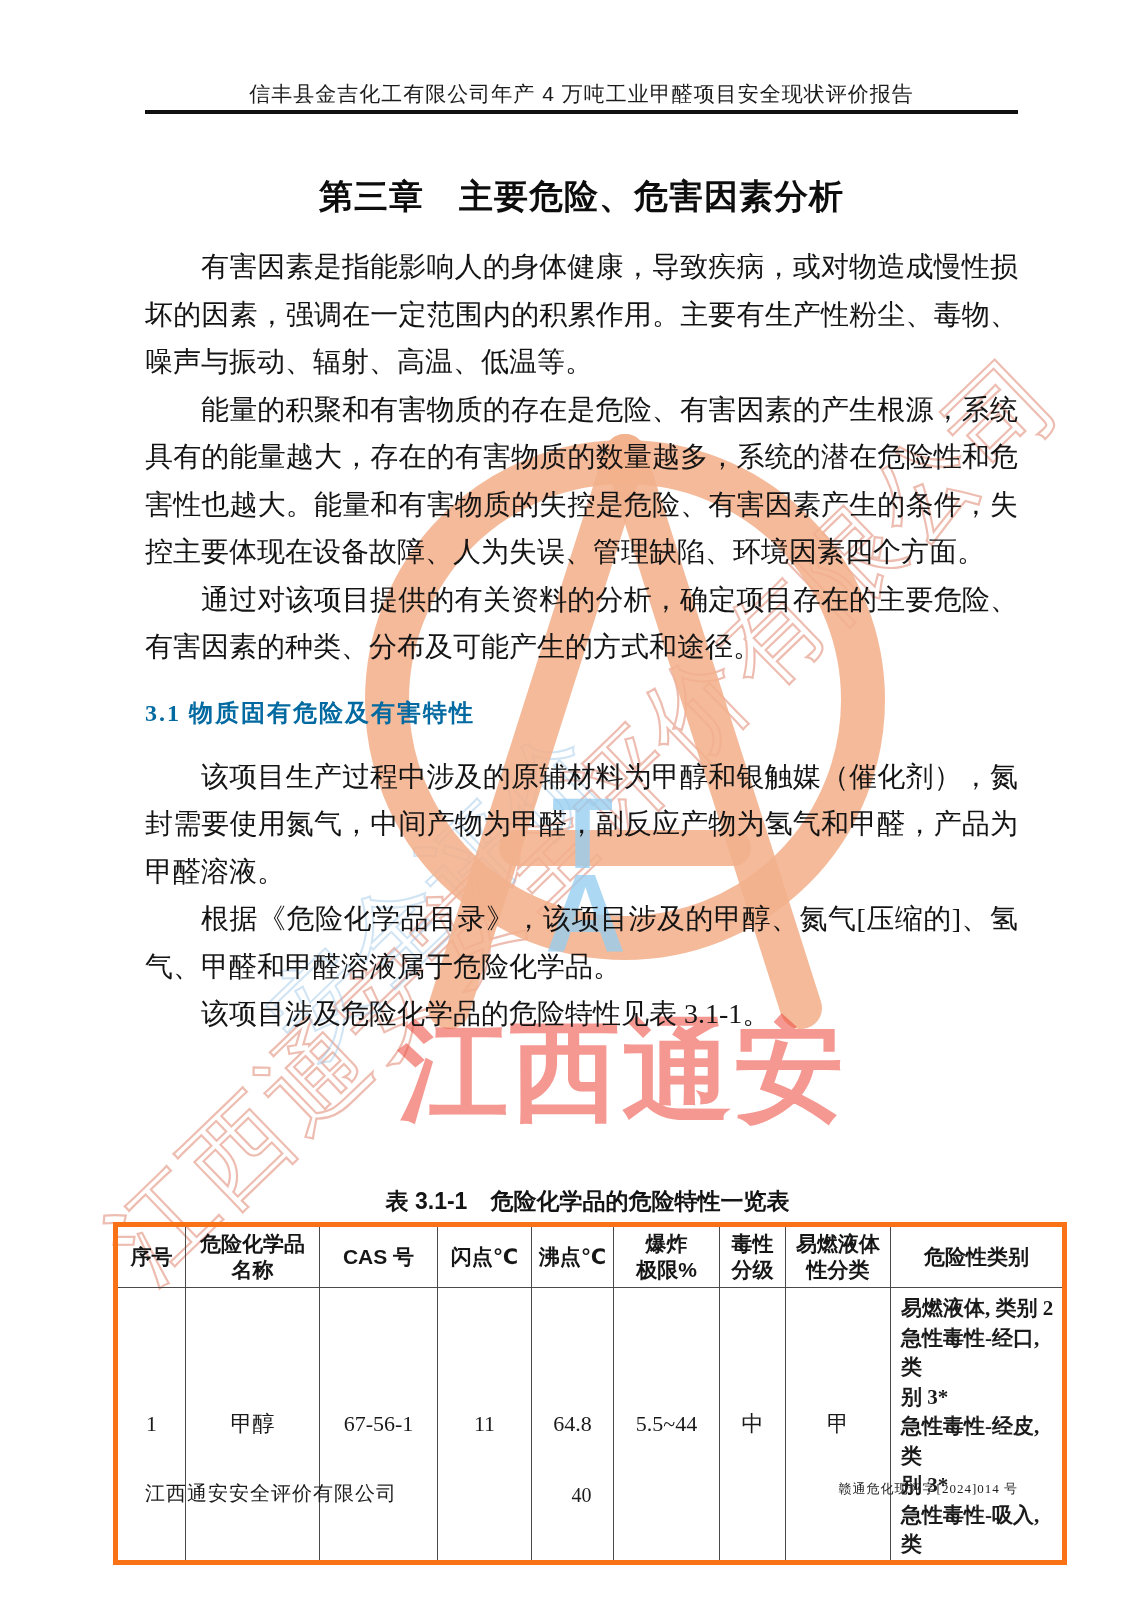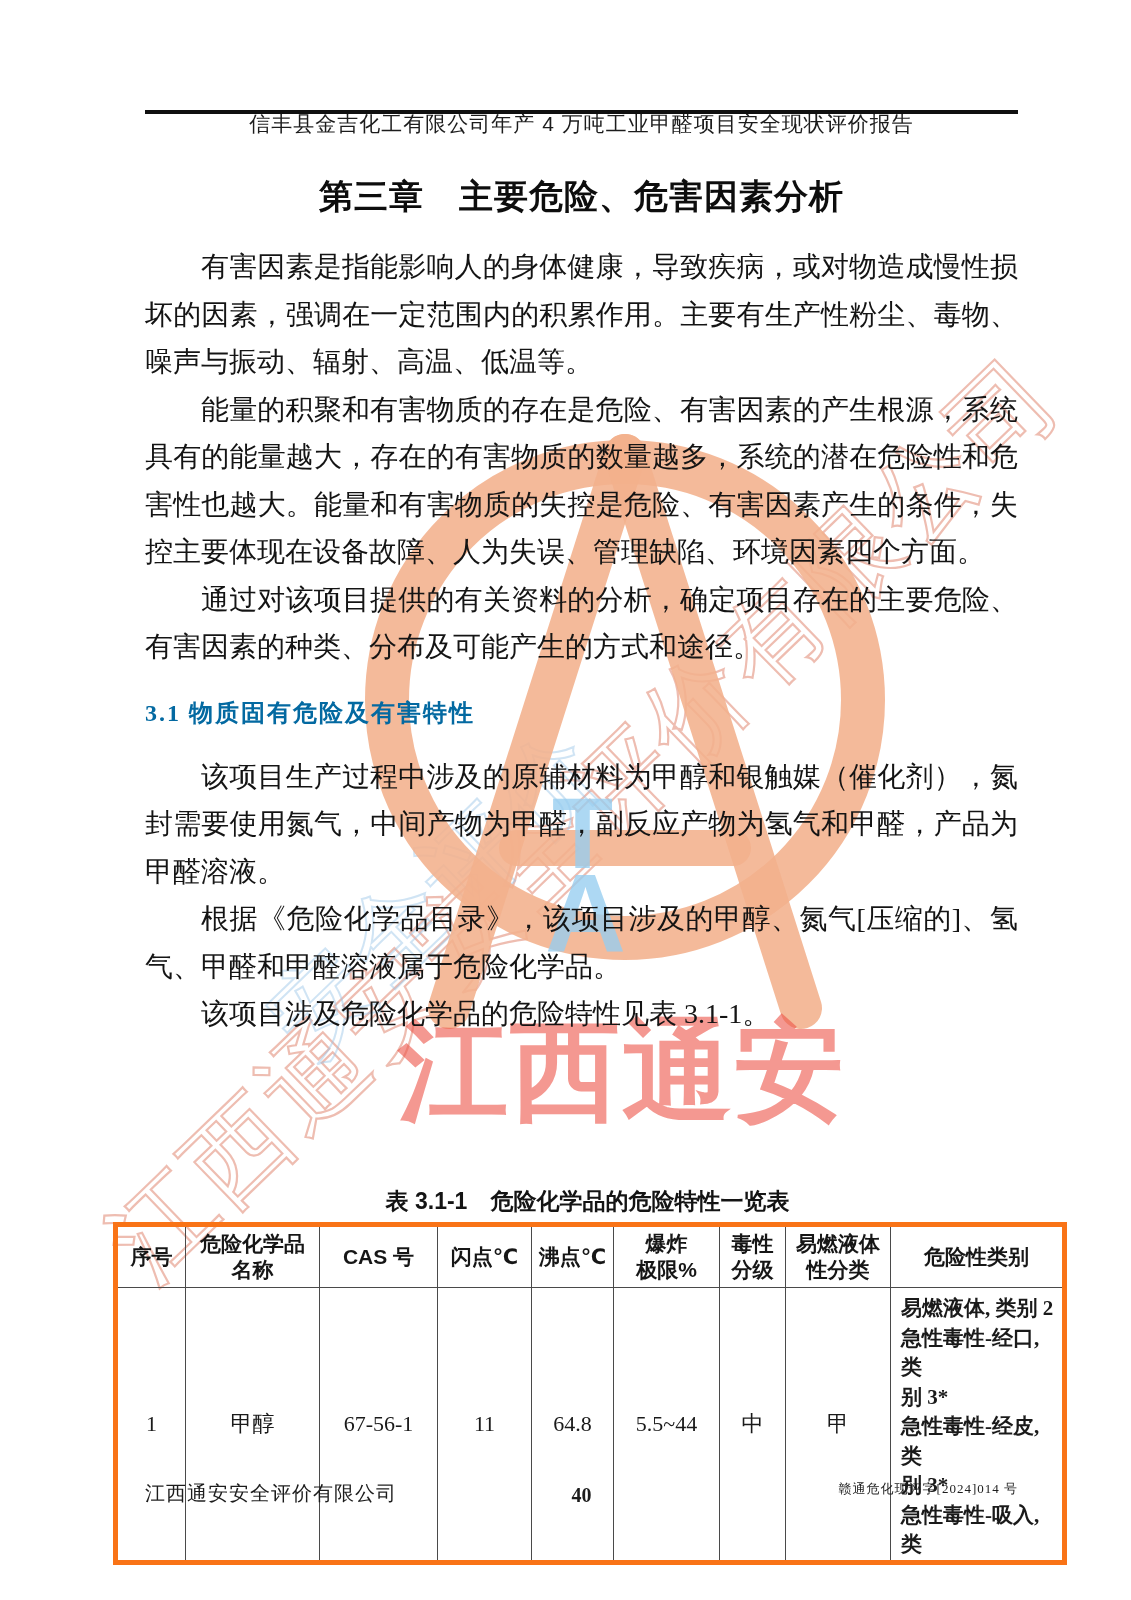--- a/index.html
+++ b/index.html
@@ -20,21 +20,21 @@
     letter-spacing:2px;
     color:rgba(237,83,72,0.60);
     pointer-events:none;white-space:nowrap;
   }
   
   .txt{position:relative;z-index:1;}
   .hdr-title{
     position:absolute;left:145px;top:80px;width:873px;z-index:1;
     text-align:center;
     font-family:"Liberation Sans","DejaVu Sans",sans-serif;
-    font-size:21px;color:#1c1c1c;letter-spacing:1px;margin-top:30px;
+    font-size:21px;color:#1c1c1c;letter-spacing:1px;
   }
   .hdr-rule{
     position:absolute;left:145px;top:110px;width:873px;height:4px;
     background:#101010;z-index:1;
   }
   .chapter-title{
     position:absolute;left:145px;top:174px;width:873px;z-index:1;
     text-align:center;
     font-family:"Liberation Sans","DejaVu Sans",sans-serif;
     font-weight:700;font-size:34px;color:#0d0d0d;letter-spacing:1px;
@@ -85,21 +85,21 @@
     padding:6px 4px 0 10px;
   }
   .pre{white-space:pre-line;font-weight:bold;}
   
   .ft-company{
     position:absolute;left:145px;top:1480px;z-index:1;
     font-size:20px;color:#1c1c1c;letter-spacing:1px;
   }
   .ft-page{
     position:absolute;left:145px;top:1484px;width:873px;z-index:1;
-    text-align:center;font-size:20px;color:#1c1c1c;font-weight:bold;
+    text-align:center;font-size:20px;color:#1c1c1c;
   }
   .ft-doc{
     position:absolute;right:113px;top:1480px;z-index:1;
     font-size:13px;color:#1c1c1c;letter-spacing:1px;
   }
 </style>
 </head>
 <body>
 
 <div class="page">

